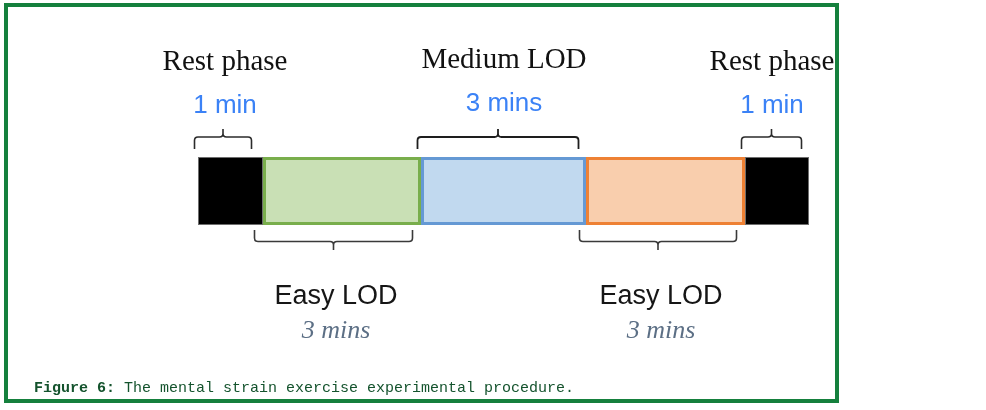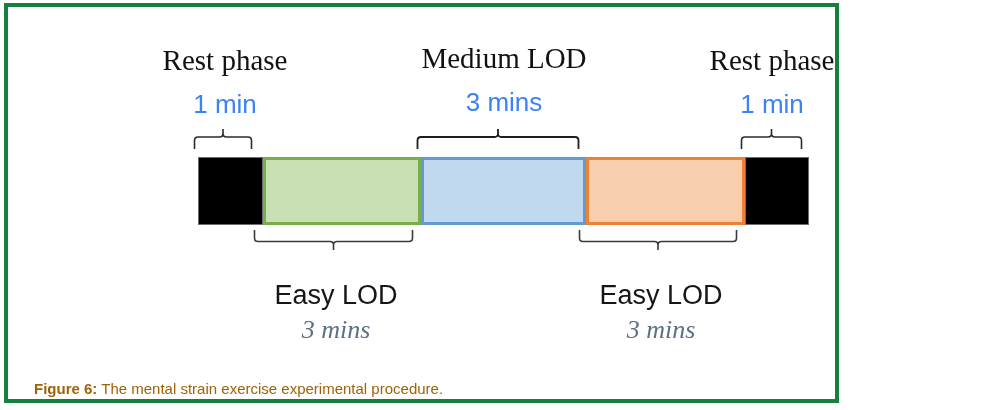--- a/index.html
+++ b/index.html
@@ -104,24 +104,24 @@
     position: absolute;
     overflow: visible;
   }
   .brace svg { display: block; overflow: visible; }
 
   
   #caption {
     position: absolute;
     left: 26px;
     top: 372px;
-    font-family: Liberation Sans, sans-serif;
+    font-family: Liberation Mono, monospace;
     font-size: 15px;
     line-height: 19px;
-    color: #a16207;
+    color: #14532d;
     white-space: nowrap;
   }
   #caption .cap-label {
     font-weight: bold;
   }
 </style>
 </head>
 <body>
 
 <div id="figure-frame">

